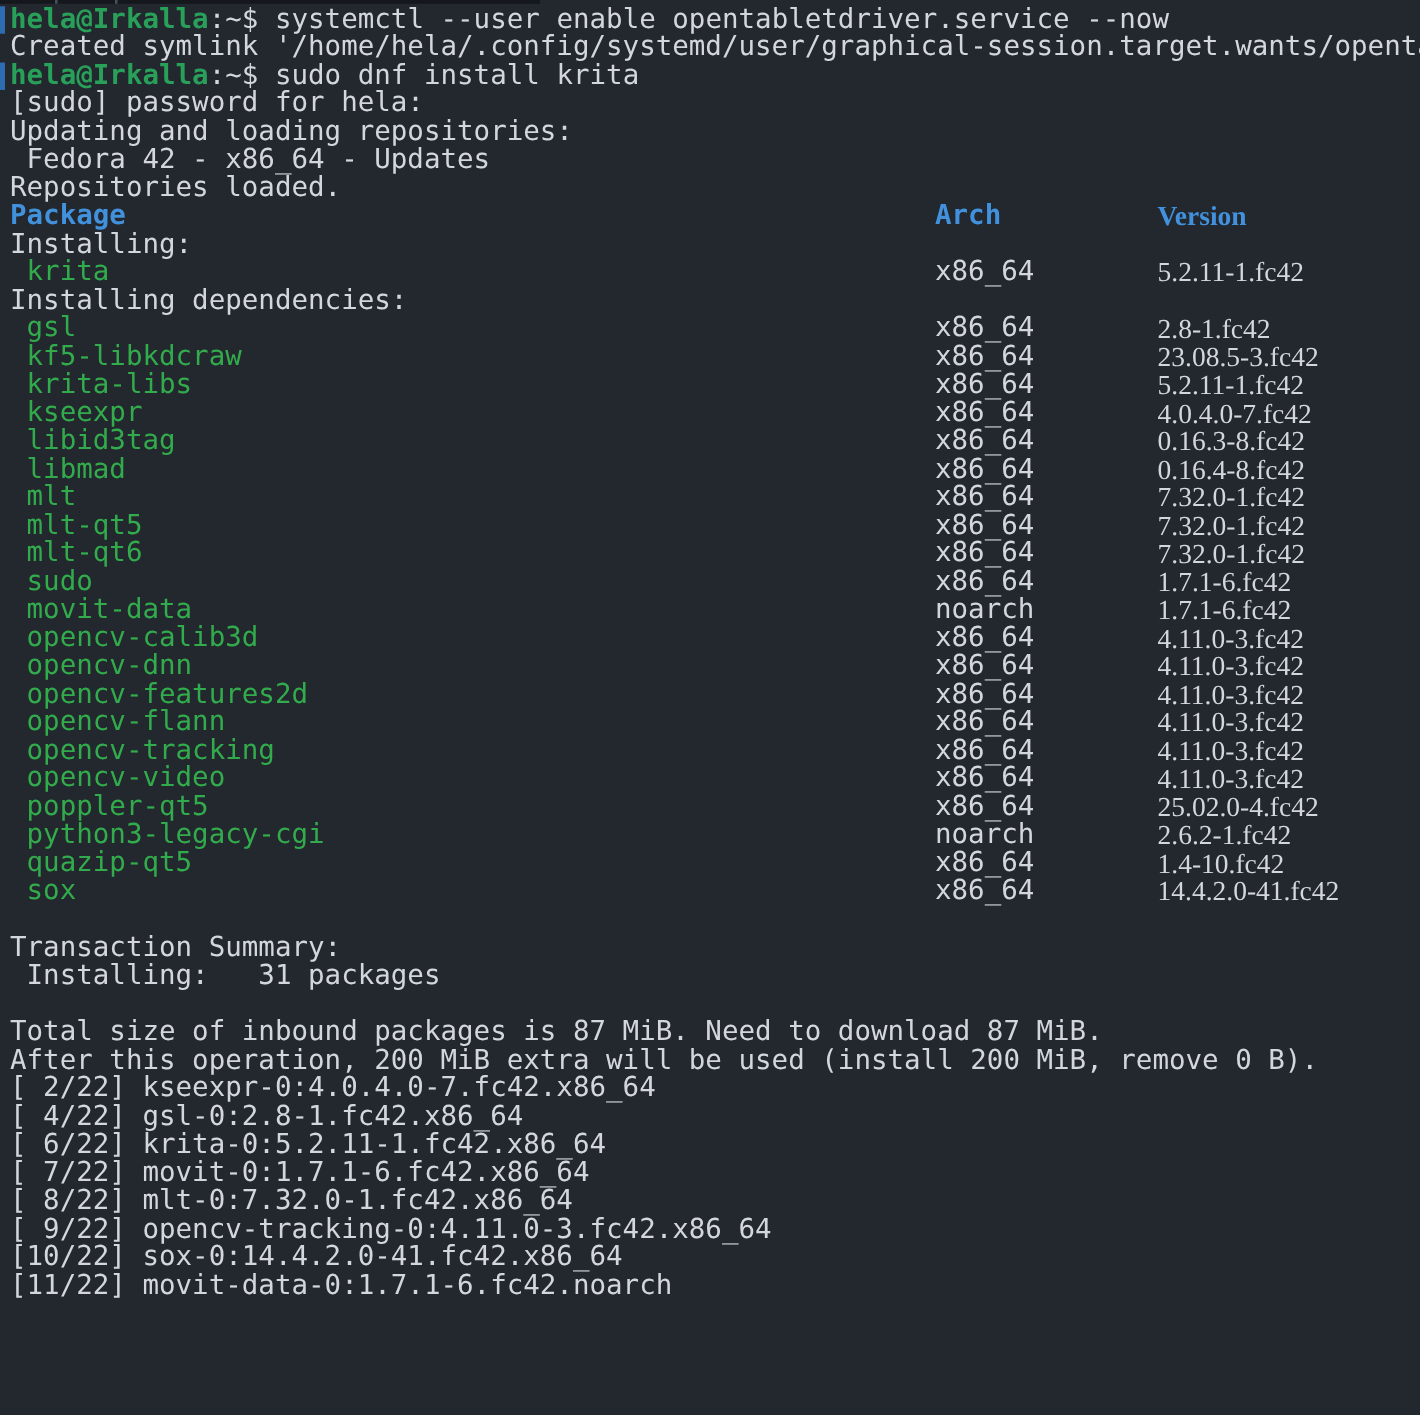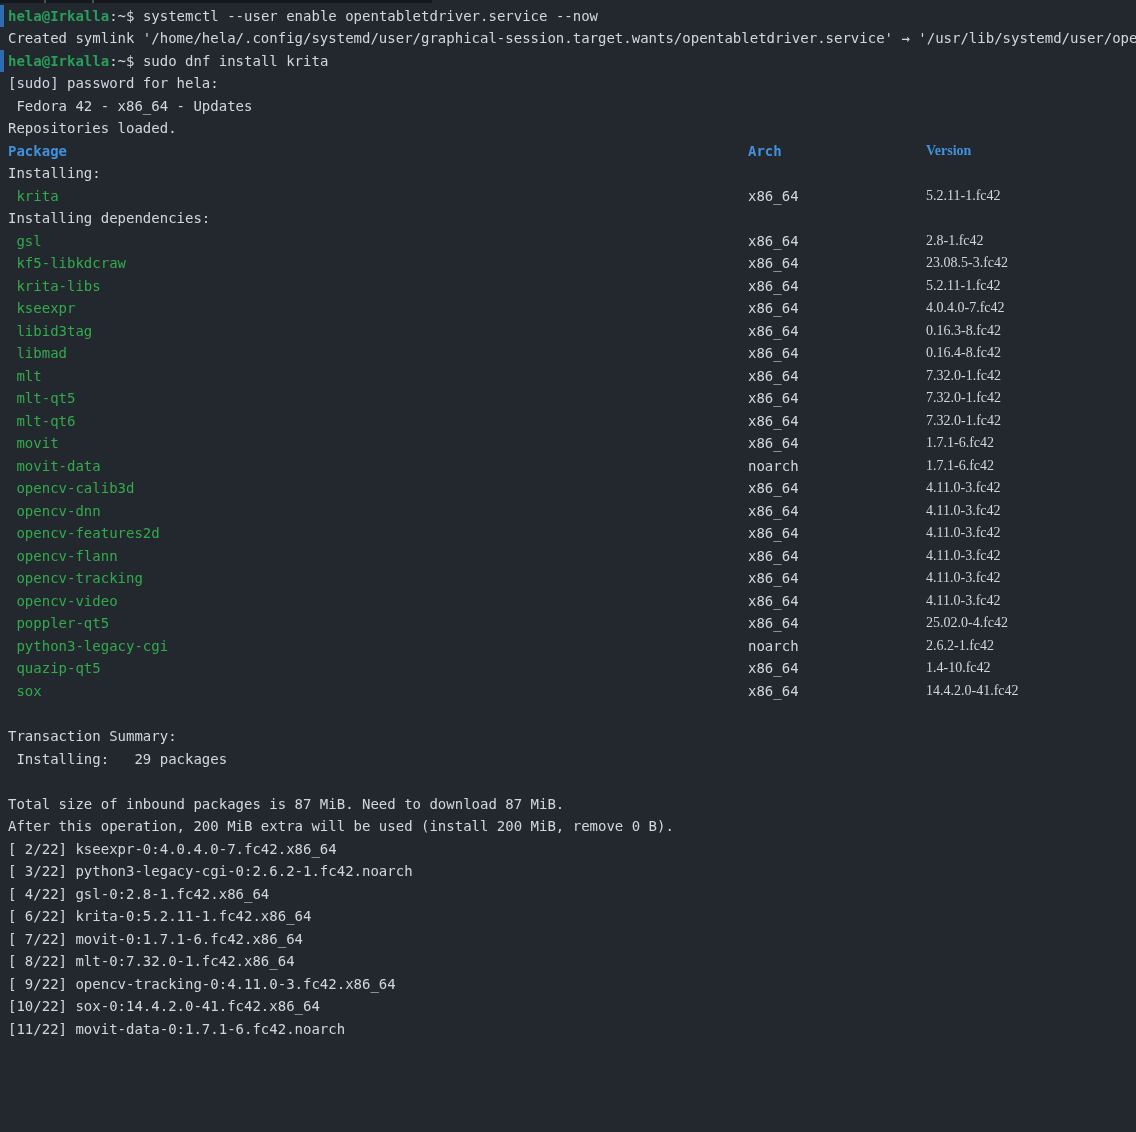--- a/index.html
+++ b/index.html
@@ -6,21 +6,21 @@
     --bg:#23272e; --fg:#d3d7dc; --green:#32ab4c; --prompt-green:#28a05a;
     --blue:#4191dc; --marker:#2d6cb0; --strip:#14171c; --tick:#4a5058;
   }
   html,body{margin:0;padding:0;}
   body{
     width:1136px;height:1132px;overflow:hidden;background:var(--bg);
   }
   .terminal{
     position:relative;width:1136px;height:844px;
     font-family:"DejaVu Sans Mono","Liberation Mono",monospace;
-    font-size:14px;line-height:22.53px;color:var(--fg);
+    font-size:22px;line-height:22.53px;color:var(--fg);
   }
   .tabstrip{position:absolute;top:0;left:0;width:432px;height:3px;background:var(--strip);}
   .tabstrip .tick{position:absolute;top:0;width:2px;height:3px;background:var(--tick);}
   .tabstrip .t1{left:44px;}
   .tabstrip .t2{left:92px;}
   #term-lines{position:absolute;top:4.5px;left:0;right:0;}
   .line{position:relative;height:22.53px;padding-left:8px;white-space:pre;overflow:visible;}
   .marker{position:absolute;left:0;top:0;width:4px;height:22px;background:var(--marker);}
   .u{color:var(--prompt-green);font-weight:bold;}
   .g{color:var(--green);}
@@ -34,55 +34,55 @@
 <div class="terminal">
   <div class="tabstrip">
     <span class="tick t1"></span>
     <span class="tick t2"></span>
   </div>
   <div id="term-lines">
       <div class="line"><span class="marker"></span><span class="u">hela@Irkalla</span><span>:</span><span>~</span><span>$ </span><span>systemctl --user enable opentabletdriver.service --now</span></div>
       <div class="line"><span>Created symlink '/home/hela/.config/systemd/user/graphical-session.target.wants/opentabletdriver.service' → '/usr/lib/systemd/user/opentabletdriver.service'</span></div>
       <div class="line"><span class="marker"></span><span class="u">hela@Irkalla</span><span>:</span><span>~</span><span>$ </span><span>sudo dnf install krita</span></div>
       <div class="line"><span>[sudo] password for hela:</span></div>
+      <div class="line"><span>Updating and loading repositories:</span></div>
       <div class="line"><span> Fedora 42 - x86_64 - Updates</span></div>
       <div class="line"><span>Repositories loaded.</span></div>
       <div class="line"><span class="h">Package</span><span class="h arch">Arch</span><span class="h ver">Version</span></div>
       <div class="line"><span>Installing:</span></div>
       <div class="line"><span class="g"> krita</span><span class="arch">x86_64</span><span class="ver">5.2.11-1.fc42</span></div>
       <div class="line"><span>Installing dependencies:</span></div>
       <div class="line"><span class="g"> gsl</span><span class="arch">x86_64</span><span class="ver">2.8-1.fc42</span></div>
       <div class="line"><span class="g"> kf5-libkdcraw</span><span class="arch">x86_64</span><span class="ver">23.08.5-3.fc42</span></div>
       <div class="line"><span class="g"> krita-libs</span><span class="arch">x86_64</span><span class="ver">5.2.11-1.fc42</span></div>
       <div class="line"><span class="g"> kseexpr</span><span class="arch">x86_64</span><span class="ver">4.0.4.0-7.fc42</span></div>
       <div class="line"><span class="g"> libid3tag</span><span class="arch">x86_64</span><span class="ver">0.16.3-8.fc42</span></div>
       <div class="line"><span class="g"> libmad</span><span class="arch">x86_64</span><span class="ver">0.16.4-8.fc42</span></div>
       <div class="line"><span class="g"> mlt</span><span class="arch">x86_64</span><span class="ver">7.32.0-1.fc42</span></div>
       <div class="line"><span class="g"> mlt-qt5</span><span class="arch">x86_64</span><span class="ver">7.32.0-1.fc42</span></div>
       <div class="line"><span class="g"> mlt-qt6</span><span class="arch">x86_64</span><span class="ver">7.32.0-1.fc42</span></div>
-      <div class="line"><span class="g"> movit</span><span class="arch">x86_64</span><span class="ver">1.7.1-6.fc42</span></div>
+      <div class="line"><span class="g"> sudo</span><span class="arch">x86_64</span><span class="ver">1.7.1-6.fc42</span></div>
       <div class="line"><span class="g"> movit-data</span><span class="arch">noarch</span><span class="ver">1.7.1-6.fc42</span></div>
       <div class="line"><span class="g"> opencv-calib3d</span><span class="arch">x86_64</span><span class="ver">4.11.0-3.fc42</span></div>
       <div class="line"><span class="g"> opencv-dnn</span><span class="arch">x86_64</span><span class="ver">4.11.0-3.fc42</span></div>
       <div class="line"><span class="g"> opencv-features2d</span><span class="arch">x86_64</span><span class="ver">4.11.0-3.fc42</span></div>
       <div class="line"><span class="g"> opencv-flann</span><span class="arch">x86_64</span><span class="ver">4.11.0-3.fc42</span></div>
       <div class="line"><span class="g"> opencv-tracking</span><span class="arch">x86_64</span><span class="ver">4.11.0-3.fc42</span></div>
       <div class="line"><span class="g"> opencv-video</span><span class="arch">x86_64</span><span class="ver">4.11.0-3.fc42</span></div>
       <div class="line"><span class="g"> poppler-qt5</span><span class="arch">x86_64</span><span class="ver">25.02.0-4.fc42</span></div>
       <div class="line"><span class="g"> python3-legacy-cgi</span><span class="arch">noarch</span><span class="ver">2.6.2-1.fc42</span></div>
       <div class="line"><span class="g"> quazip-qt5</span><span class="arch">x86_64</span><span class="ver">1.4-10.fc42</span></div>
       <div class="line"><span class="g"> sox</span><span class="arch">x86_64</span><span class="ver">14.4.2.0-41.fc42</span></div>
       <div class="line"></div>
       <div class="line"><span>Transaction Summary:</span></div>
-      <div class="line"><span> Installing:   29 packages</span></div>
+      <div class="line"><span> Installing:   31 packages</span></div>
       <div class="line"></div>
       <div class="line"><span>Total size of inbound packages is 87 MiB. Need to download 87 MiB.</span></div>
       <div class="line"><span>After this operation, 200 MiB extra will be used (install 200 MiB, remove 0 B).</span></div>
       <div class="line"><span>[ 2/22] kseexpr-0:4.0.4.0-7.fc42.x86_64</span></div>
-      <div class="line"><span>[ 3/22] python3-legacy-cgi-0:2.6.2-1.fc42.noarch</span></div>
       <div class="line"><span>[ 4/22] gsl-0:2.8-1.fc42.x86_64</span></div>
       <div class="line"><span>[ 6/22] krita-0:5.2.11-1.fc42.x86_64</span></div>
       <div class="line"><span>[ 7/22] movit-0:1.7.1-6.fc42.x86_64</span></div>
       <div class="line"><span>[ 8/22] mlt-0:7.32.0-1.fc42.x86_64</span></div>
       <div class="line"><span>[ 9/22] opencv-tracking-0:4.11.0-3.fc42.x86_64</span></div>
       <div class="line"><span>[10/22] sox-0:14.4.2.0-41.fc42.x86_64</span></div>
       <div class="line"><span>[11/22] movit-data-0:1.7.1-6.fc42.noarch</span></div>
     </div>
 </div>
 

